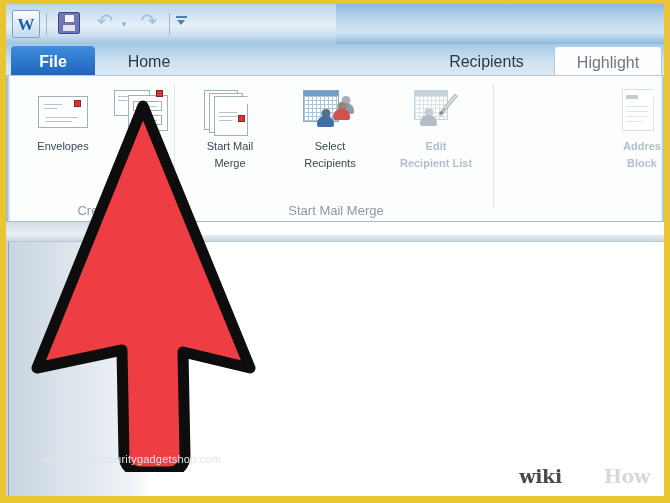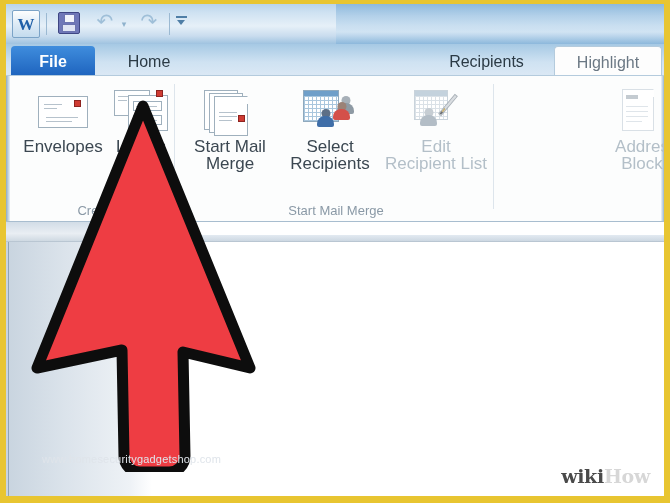--- a/index.html
+++ b/index.html
@@ -218,26 +218,26 @@
     position: absolute;
     top: 8px;
     text-align: center;
   }
   .rbtn .ico {
     position: relative;
     height: 50px;
     margin: 0 auto 4px auto;
   }
   .rbtn .lbl {
-    font-size: 17px;
+    font-size: 11px;
     line-height: 17px;
     color: #3b4751;
     white-space: pre-line;
   }
-  .rbtn.dim .lbl { color: #b3bfc8; }
+  .rbtn.dim .lbl { color: #b3bfc8; font-weight: bold; }
 
   
   .doc-sheet {
     position: absolute;
     background: #ffffff;
     border: 1px solid #9fb0bd;
     box-sizing: border-box;
   }
   .doc-sheet.dimmed { border-color: #d9e0e6; }
   .doc-line {
@@ -400,21 +400,21 @@
     position: absolute;
     right: 14px; bottom: 9px;
     font-family: "DejaVu Serif", serif;
     font-size: 19px;
     font-weight: bold;
     letter-spacing: -.3px;
     z-index: 7;
     white-space: nowrap;
   }
   #wikihow .wiki { color: #4a4a4a; }
-  #wikihow .how  { color: #d7d7d7; }
+  #wikihow .how  { color: #d7d7d7; padding-left: 42px; }
 
   
   #red-arrow {
     position: absolute;
     left: 22px; top: 96px;
     width: 230px; height: 372px;
     z-index: 5;
     pointer-events: none;
   }
 </style>

